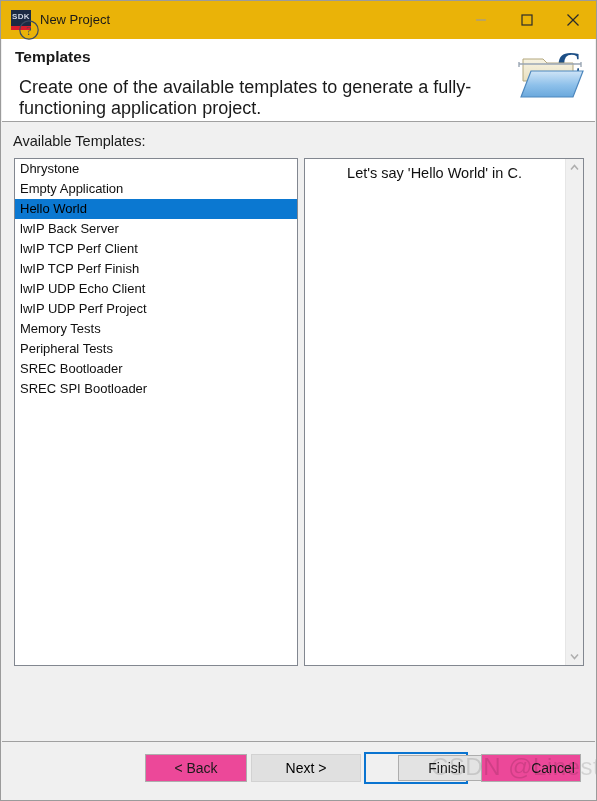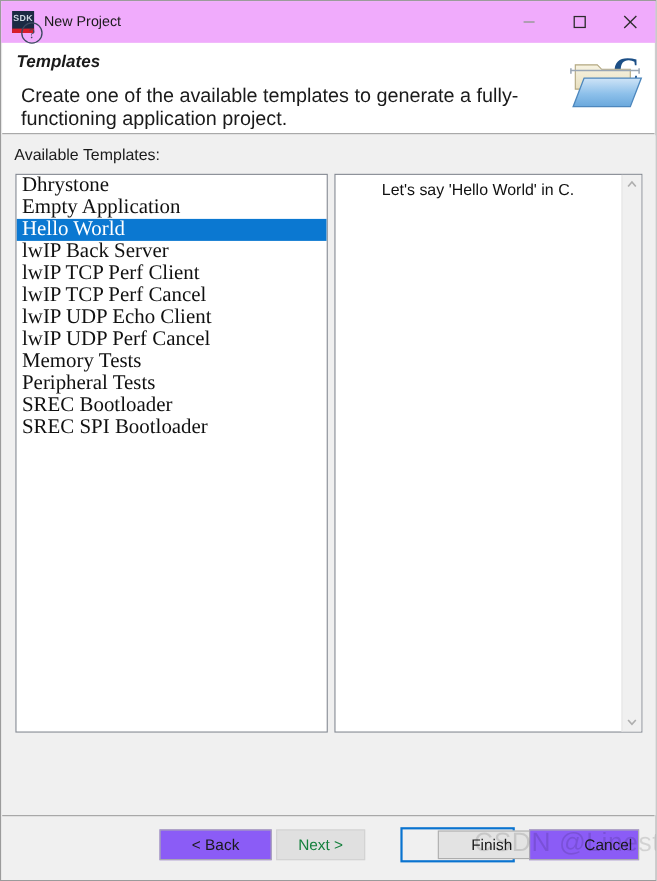--- a/index.html
+++ b/index.html
@@ -21,21 +21,21 @@
     border: 1px solid #9b9b9b;
     overflow: hidden;
   }
 
   
   .titlebar {
     position: absolute;
     left: 0; top: 0;
     width: 595px;
     height: 38px;
-    background: #f0abfc;
+    background: #eab308;
     display: flex;
     align-items: center;
   }
   .title-icon {
     width: 20px;
     height: 20px;
     margin-left: 10px;
     margin-right: 9px;
     position: relative;
     background: #1b2a43;
@@ -86,21 +86,20 @@
     background: #ffffff;
     border-bottom: 1px solid #a0a0a0;
     box-sizing: border-box;
   }
   .header-title {
     position: absolute;
     left: 13px; top: 9px;
     font-size: 15.5px;
     font-weight: bold;
     color: #1a1a1a;
-    font-style: italic;
   }
   .header-desc {
     position: absolute;
     left: 17px; top: 38px;
     width: 500px;
     font-size: 18px;
     color: #1a1a1a;
     line-height: 21px;
   }
   .header-icon {
@@ -132,28 +131,27 @@
     height: 508px;
     background: #ffffff;
     border: 1px solid #828790;
     box-sizing: border-box;
     overflow: hidden;
   }
   .list-item {
     height: 20px;
     line-height: 20px;
     padding-left: 5px;
-    font-size: 19px;
+    font-size: 13px;
     color: #101010;
     white-space: nowrap;
-    font-family: Liberation Serif, serif;
   }
   .list-item.selected {
     background: #0b78d1;
-    color: #ffffff;
+    color: #000000;
   }
 
   .desc-panel {
     position: absolute;
     left: 302px; top: 35px;
     width: 280px;
     height: 508px;
     background: #ffffff;
     border: 1px solid #828790;
     box-sizing: border-box;
@@ -199,30 +197,30 @@
     left: 17px; top: 18px;
     width: 22px; height: 22px;
   }
   .btn {
     position: absolute;
     top: 753px;
     height: 28px;
     box-sizing: border-box;
     font-size: 14px;
     color: #1a1a1a;
-    background: #8b5cf6;
+    background: #ec4899;
     border: 1px solid #adadad;
     display: flex;
     align-items: center;
     justify-content: center;
     font-family: "Liberation Sans", sans-serif;
     padding: 0;
   }
   .btn.back   { left: 144px; width: 102px; }
-  .btn.next   { left: 250px; width: 81px; background: #e0e0e0; border-color: #d2d2d2; color: #15803d; }
+  .btn.next   { left: 250px; width: 110px; background: #e0e0e0; border-color: #d2d2d2; color: #000000; }
   .btn.finish { left: 366px; width: 98px; top: 754px; height: 26px; background: #e3e3e3; border: 1px solid #adadad; margin-left: 31px; }
   .btn.cancel { left: 480px; width: 100px; padding-left: 44px; }
   .finish-focus {
     position: absolute;
     left: 363px; top: 751px;
     width: 104px; height: 32px;
     border: 2px solid #0a74d0;
     box-sizing: border-box;
     background: transparent;
   }
@@ -302,23 +300,23 @@
 
   <div class="body-area">
     <div class="avail-label">Available Templates:</div>
 
     <div class="list-panel">
       <div class="list-item">Dhrystone</div>
       <div class="list-item">Empty Application</div>
       <div class="list-item selected">Hello World</div>
       <div class="list-item">lwIP Back Server</div>
       <div class="list-item">lwIP TCP Perf Client</div>
-      <div class="list-item">lwIP TCP Perf Cancel</div>
+      <div class="list-item">lwIP TCP Perf Finish</div>
       <div class="list-item">lwIP UDP Echo Client</div>
-      <div class="list-item">lwIP UDP Perf Cancel</div>
+      <div class="list-item">lwIP UDP Perf Project</div>
       <div class="list-item">Memory Tests</div>
       <div class="list-item">Peripheral Tests</div>
       <div class="list-item">SREC Bootloader</div>
       <div class="list-item">SREC SPI Bootloader</div>
     </div>
 
     <div class="desc-panel">
       <div class="desc-text">Let's say 'Hello World' in C.</div>
       <div class="scrollbar">
         <div class="sb-arrow">

